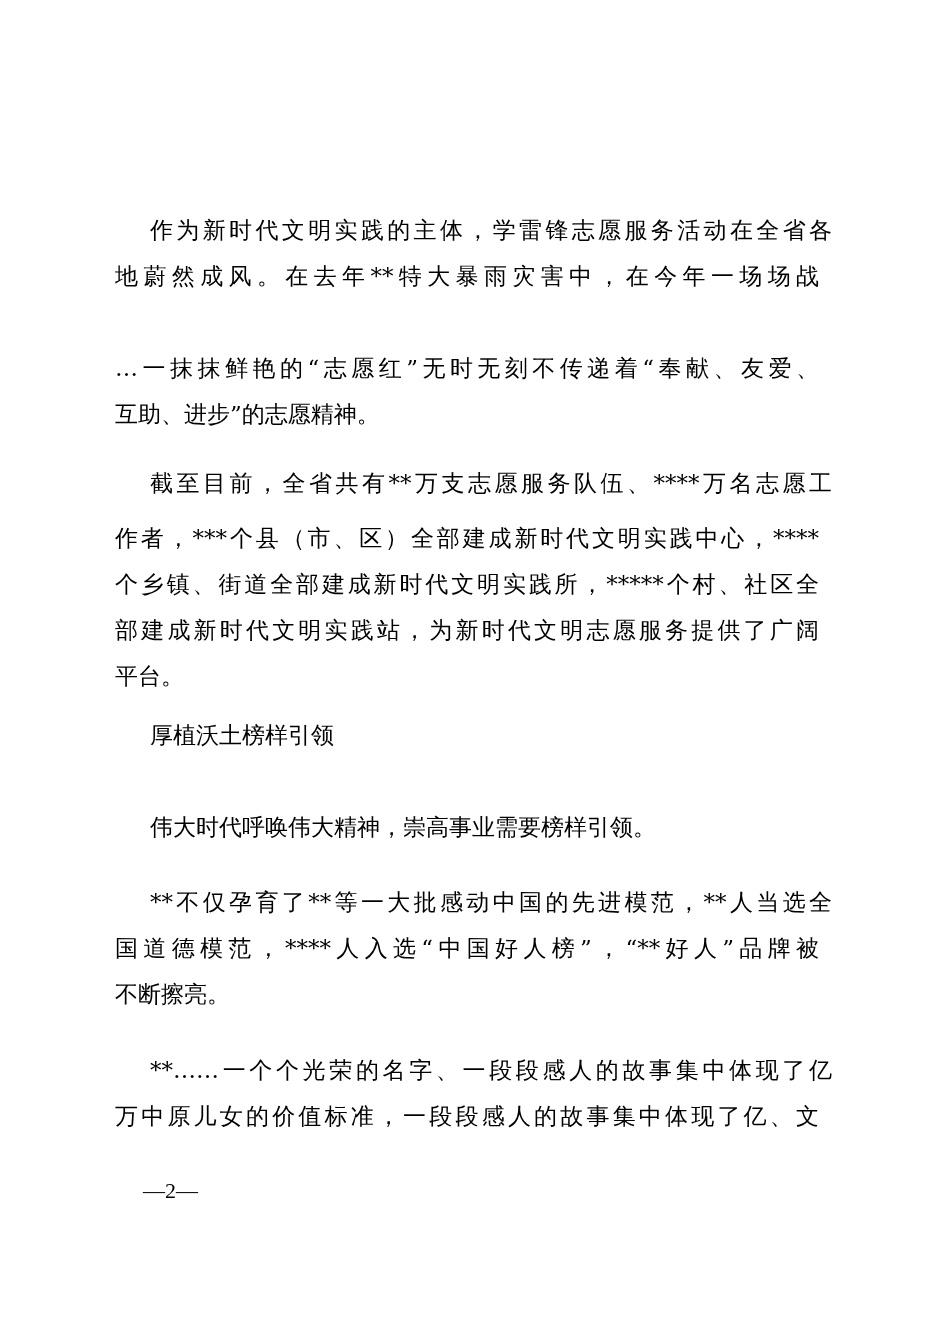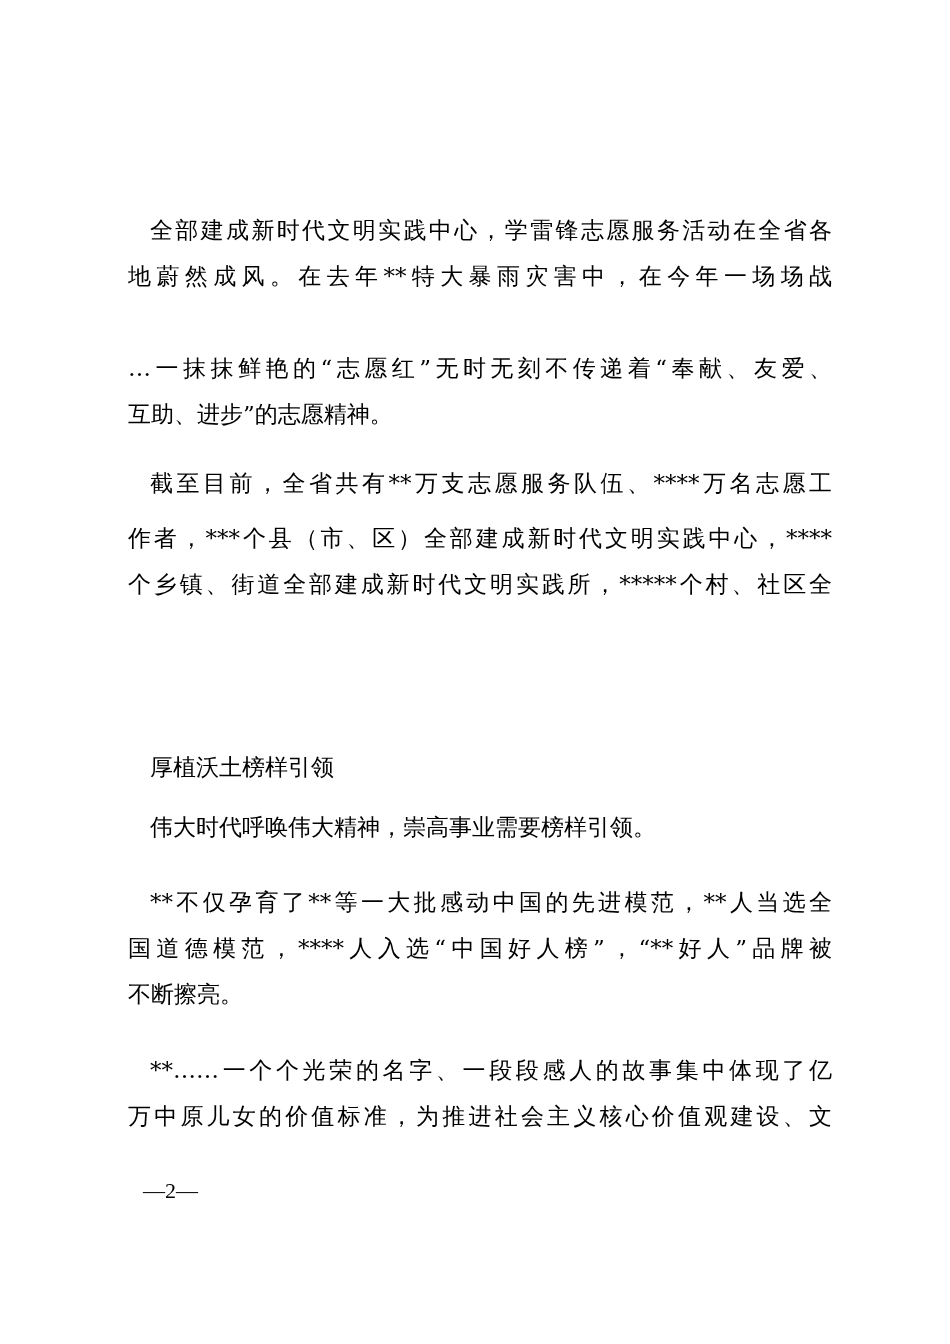--- a/index.html
+++ b/index.html
@@ -1,44 +1,46 @@
 <!DOCTYPE html>
 <html><head>
 <meta charset="utf-8">
 <style>
   html, body { margin:0; padding:0; background:#ffffff; }
   body { width:950px; height:1344px; position:relative; overflow:hidden;
          font-family:"DejaVu Serif","Liberation Serif",serif; color:#000; }
   .page { position:absolute; left:0; top:0; width:950px; height:1344px; }
-  .line { position:absolute; left:128px; width:704px; height:46px; line-height:46px;
+  .line { position:absolute; left:115px; width:704px; height:46px; line-height:46px;
           font-size:23px; white-space:nowrap; text-align:justify; text-align-last:justify; }
   .line.last { text-align:left; text-align-last:left; }
   .indent { left:150px; width:682px; }
   .pagenum { position:absolute; left:143px; top:1176px; font-size:22px; line-height:30px;
              font-family:"Liberation Serif",serif; }
 </style>
 </head>
 <body>
 
 <div class="page">
 
-  <div class="line indent" style="top:207px">全部建成新时代文明实践中心，学雷锋志愿服务活动在全省各</div>
+  <div class="line indent" style="top:207px">作为新时代文明实践的主体，学雷锋志愿服务活动在全省各</div>
   <div class="line" style="top:253px">地蔚然成风。在去年**特大暴雨灾害中，在今年一场场战</div>
   <div class="line" style="top:345px">…一抹抹鲜艳的“志愿红”无时无刻不传递着“奉献、友爱、</div>
   <div class="line last" style="top:391px">互助、进步”的志愿精神。</div>
 
   <div class="line indent" style="top:460px">截至目前，全省共有**万支志愿服务队伍、****万名志愿工</div>
   <div class="line" style="top:515px">作者，***个县（市、区）全部建成新时代文明实践中心，****</div>
   <div class="line" style="top:561px">个乡镇、街道全部建成新时代文明实践所，*****个村、社区全</div>
+  <div class="line" style="top:607px">部建成新时代文明实践站，为新时代文明志愿服务提供了广阔</div>
+  <div class="line last" style="top:653px">平台。</div>
 
-  <div class="line indent last" style="top:744px">厚植沃土榜样引领</div>
+  <div class="line indent last" style="top:712px">厚植沃土榜样引领</div>
 
   <div class="line indent last" style="top:804px">伟大时代呼唤伟大精神，崇高事业需要榜样引领。</div>
 
   <div class="line indent" style="top:879px">**不仅孕育了**等一大批感动中国的先进模范，**人当选全</div>
   <div class="line" style="top:925px">国道德模范，****人入选“中国好人榜”，“**好人”品牌被</div>
   <div class="line last" style="top:971px">不断擦亮。</div>
 
   <div class="line indent" style="top:1047px">**……一个个光荣的名字、一段段感人的故事集中体现了亿</div>
-  <div class="line" style="top:1093px">万中原儿女的价值标准，为推进社会主义核心价值观建设、文</div>
+  <div class="line" style="top:1093px">万中原儿女的价值标准，一段段感人的故事集中体现了亿、文</div>
 
   <div class="pagenum">—2—</div>
 </div>
 
 </body></html>

